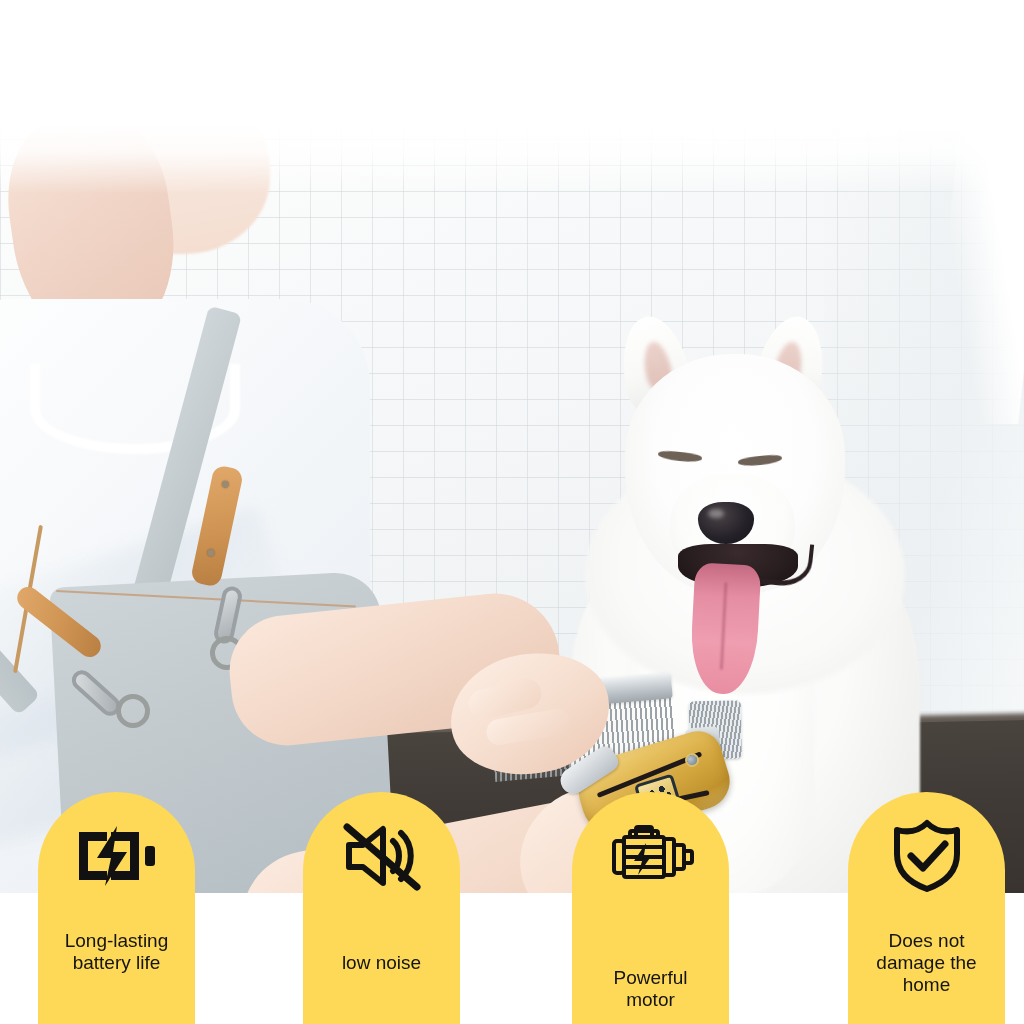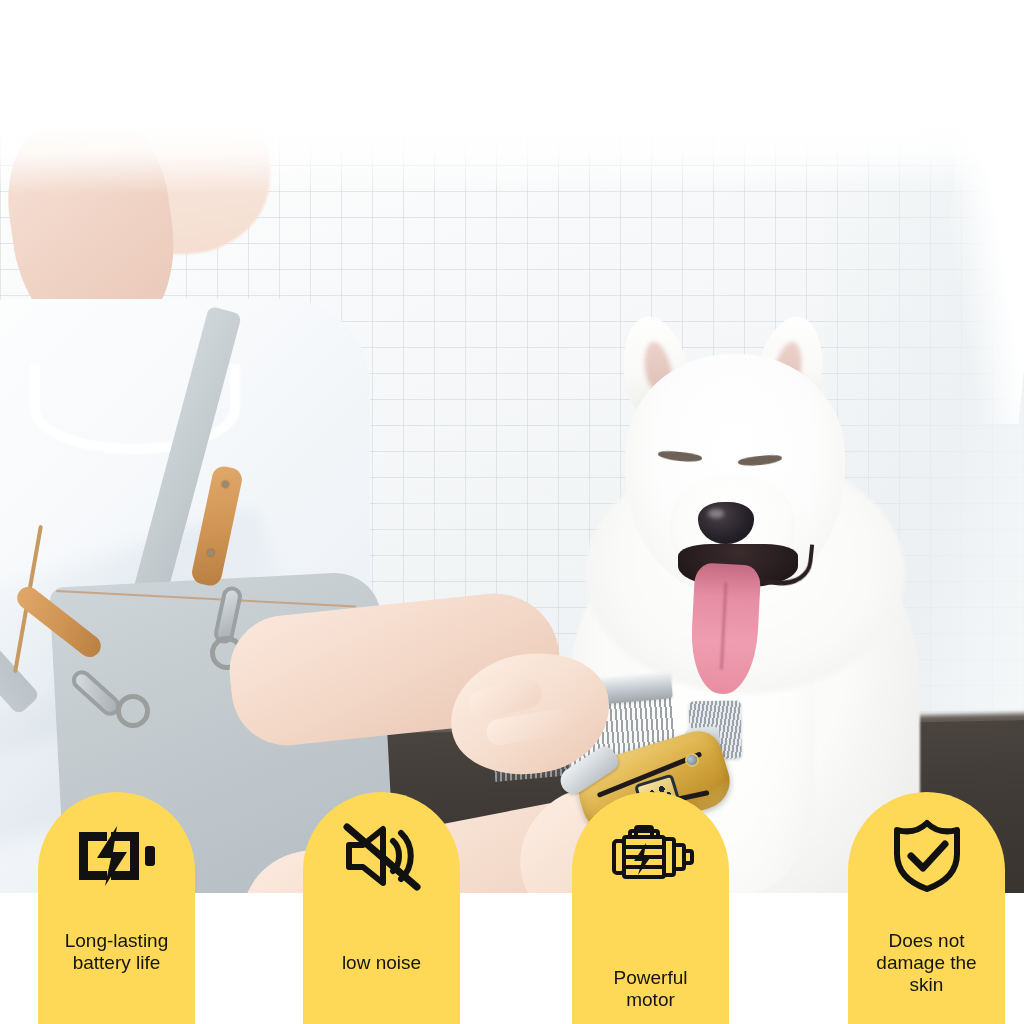--- a/index.html
+++ b/index.html
@@ -536,17 +536,17 @@
 
     <div class="badge" id="badge-3">
       <div class="badge-icon">
         <svg width="76" height="76" viewBox="0 0 76 76" aria-hidden="true">
           <path d="M38 5 C50 17 64 13 68 12 V36 C68 56 52 66 38 71 C24 66 8 56 8 36 V12 C12 13 26 17 38 5 Z" fill="none" stroke="#111" stroke-width="6" stroke-linejoin="round"></path>
           <path d="M22 38 L34 50 L56 26" fill="none" stroke="#111" stroke-width="7" stroke-linecap="round" stroke-linejoin="round"></path>
         </svg>
       </div>
       <div class="badge-label">Does not
 damage the
-skin</div>
+home</div>
     </div>
 
   </div>
 </div>
 
 </body></html>

